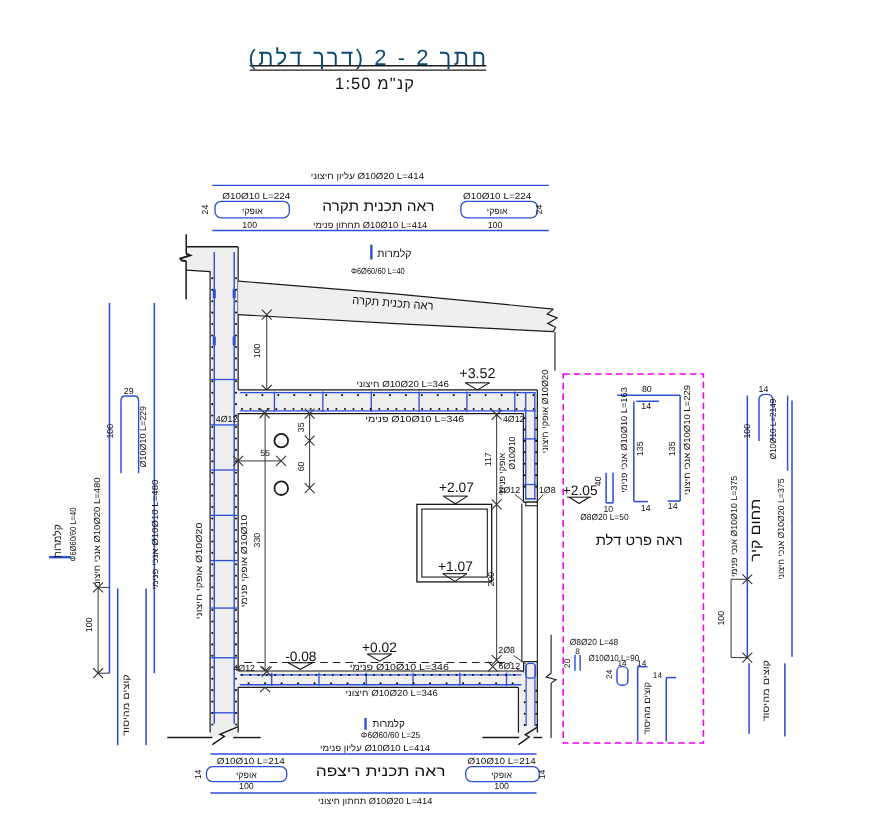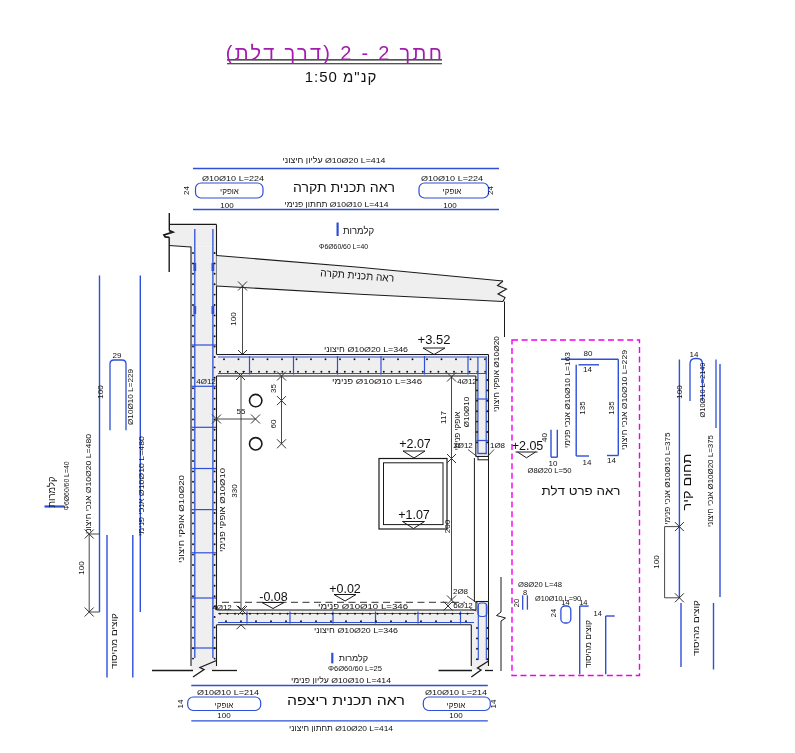--- a/index.html
+++ b/index.html
@@ -1,19 +1,19 @@
 <!DOCTYPE html>
 <html><head><meta charset="utf-8">
 <style>
 html,body{margin:0;padding:0;background:#ffffff;}
 svg{font-family:"Liberation Sans",sans-serif;}
 text{fill:#111;}
 </style></head>
 <body>
-<div style="position:absolute;z-index:5;left:210px;top:42px;width:250px;text-align:center;direction:rtl;font-family:'Liberation Sans',sans-serif;font-size:20px;color:#a21caf;white-space:nowrap;letter-spacing:2.3px">חתך 2 - 2 (דרך דלת)</div>
+<div style="position:absolute;z-index:5;left:210px;top:42px;width:250px;text-align:center;direction:rtl;font-family:'Liberation Sans',sans-serif;font-size:20px;color:#0c4a6e;white-space:nowrap;letter-spacing:2.3px">חתך 2 - 2 (דרך דלת)</div>
 <div style="position:absolute;z-index:5;left:290px;top:67.5px;width:102px;text-align:center;direction:rtl;font-family:'Liberation Sans',sans-serif;font-size:15px;color:#111;white-space:nowrap;letter-spacing:1px">קנ"מ 1:50</div>
 <svg style="position:absolute;left:0;top:0" width="795" height="753" viewBox="0 0 795 753">
 <rect x="0" y="0" width="795" height="753" fill="#ffffff"></rect>
 <line x1="227" y1="59.8" x2="442" y2="59.8" stroke="#1a1a1a" stroke-width="1.3"></line>
 <line x1="227" y1="63.8" x2="442" y2="63.8" stroke="#1a1a1a" stroke-width="1.1"></line>
 <line x1="193" y1="168.5" x2="499" y2="168.5" stroke="#2e4fd8" stroke-width="1.3"></line>
 <text x="334" y="162.5" text-anchor="middle" style="font-size:8px;fill:#111;" textLength="103" lengthAdjust="spacingAndGlyphs">עליון חיצוני Ø10Ø20 L=414</text>
 <rect x="195.5" y="183" width="67.5" height="15" rx="5.5" fill="none" stroke="#2e4fd8" stroke-width="1.2"></rect>
 <text x="233" y="181" text-anchor="middle" style="font-size:8px;fill:#111;" textLength="62" lengthAdjust="spacingAndGlyphs">Ø10Ø10 L=224</text>
 <text x="229.5" y="194.2" text-anchor="middle" style="font-size:8px;fill:#111;">אופקי</text>

